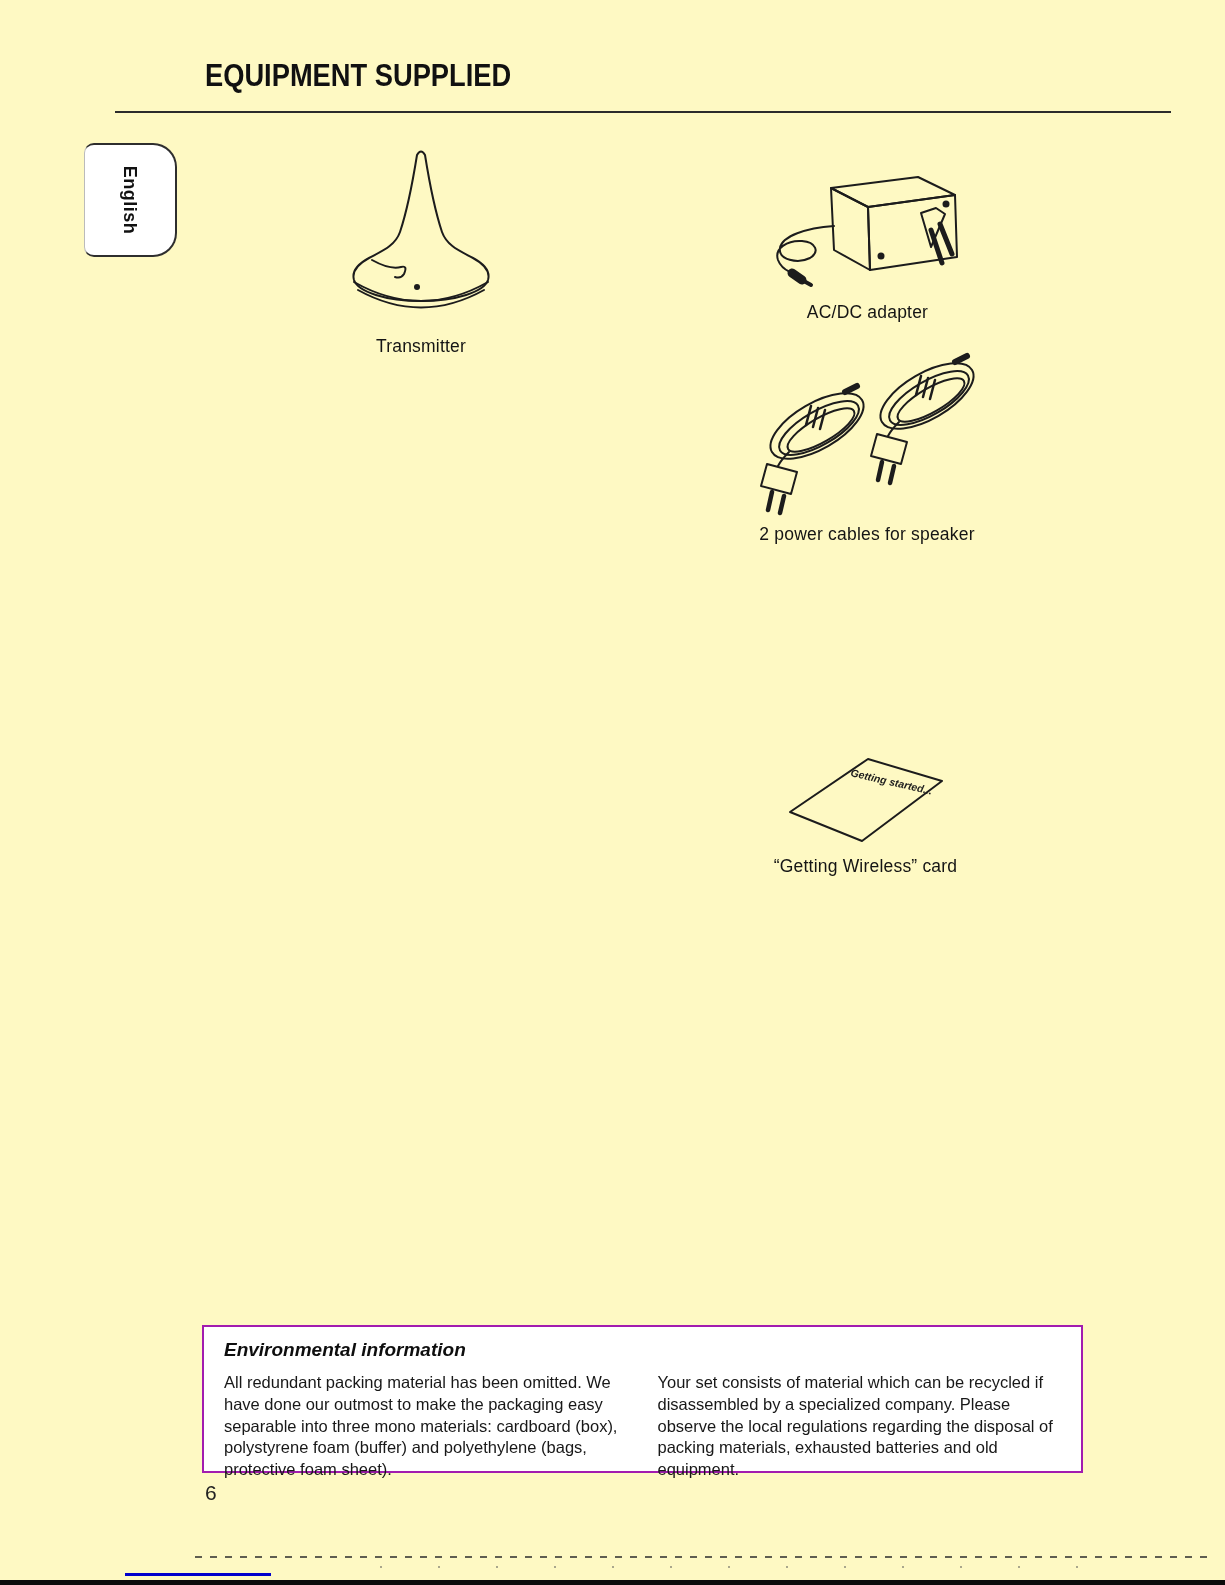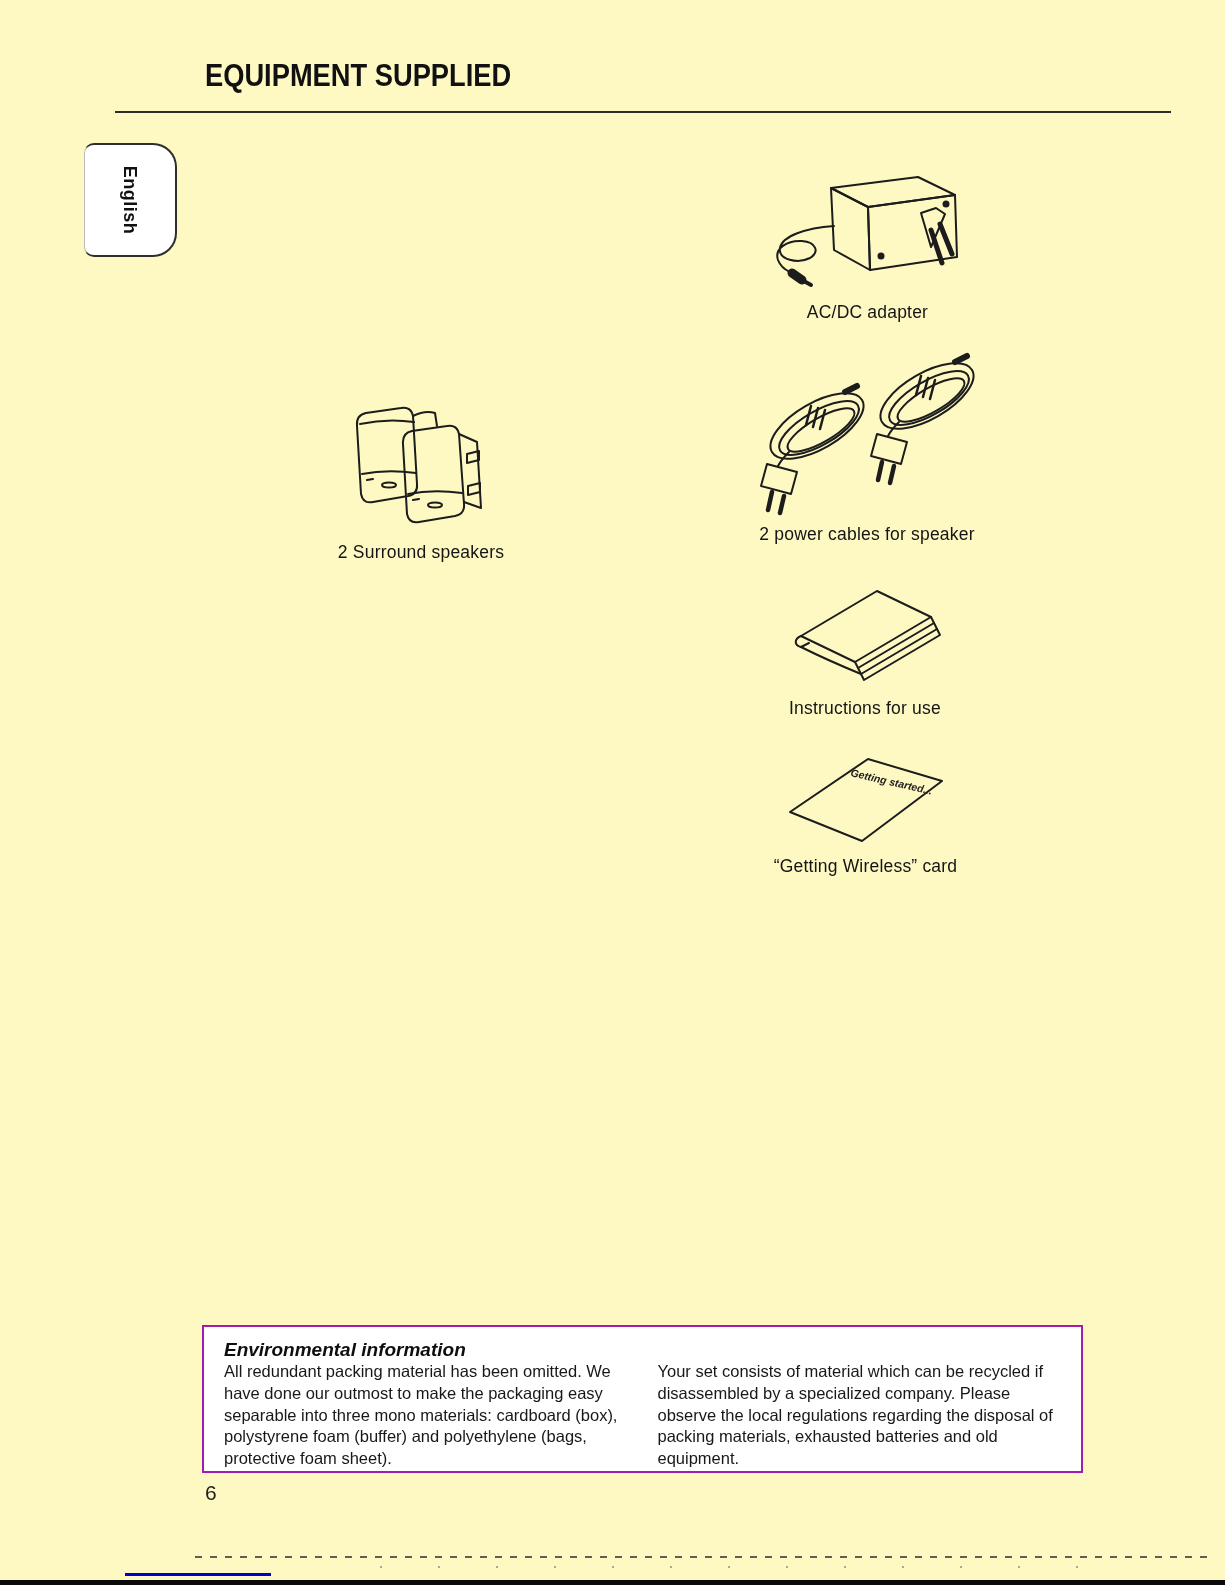--- a/index.html
+++ b/index.html
@@ -32,21 +32,21 @@
   .fig .lbl{margin-top:8px;font-size:17.5px;color:#141414;letter-spacing:.2px;}
   svg .ln{fill:none;stroke:#1c1c1c;stroke-width:2;stroke-linecap:round;stroke-linejoin:round;}
   svg .thick{fill:none;stroke:#1c1c1c;stroke-linecap:round;}
   svg .fil{fill:#1c1c1c;stroke:none;}
   
   #env-box{
     left:202px;top:1325px;width:881px;height:148px;border:2px solid #a21caf;
     box-sizing:border-box;padding:12px 20px 0 20px;background:#fff;
   }
   #env-heading{font-size:19px;font-weight:bold;font-style:italic;color:#0e0e0e;}
-  #env-cols{display:flex;gap:30px;margin-top:0;}
+  #env-cols{display:flex;gap:30px;margin-top:11px;}
   .env-col{flex:1;font-size:16.5px;line-height:1.32;color:#181818;}
   
   #page-num{left:205px;top:1481px;font-size:21px;color:#222;}
   #speckle-row{left:195px;top:1556px;width:1012px;height:2px;opacity:.75;
     background:repeating-linear-gradient(90deg,#2a2a2a 0 7px,transparent 7px 15px);}
   #speckle-row2{left:380px;top:1566px;width:740px;height:2px;opacity:.5;
     background:repeating-linear-gradient(90deg,#555 0 2px,transparent 2px 58px);}
   #blue-line{left:125px;top:1573px;width:146px;height:3px;}
   #bottom-edge{left:0;top:1580px;width:1225px;height:5px;background:#0b0b0b;}
 </style>
@@ -55,39 +55,31 @@
 
 <div id="page">
 
   <div id="title" class="abs">EQUIPMENT SUPPLIED</div>
   <div id="header-rule" class="abs"></div>
 
   <div id="lang-tab" class="abs">
     <span>English</span>
   </div>
 
+  <div class="fig" style="left:280px;top:146px;width:282px;">
+    <svg width="160" height="182" viewBox="0 0 160 182">
+      <path class="ln" d="M76,9 Q80,2 84,9 C88,34 93,62 101,86 C106,100 119,105 132,112 C145,119 149,127 147,134 C143,146 115,155 80,155 C45,155 17,146 13,134 C11,127 15,119 28,112 C41,105 54,100 59,86 C67,62 72,34 76,9 Z"></path>
+      <path class="ln" d="M13,136 Q80,174 147,136"></path>
+      <path class="ln" d="M17,144 Q80,179 143,144"></path>
+      <path class="ln" d="M31,114 Q49,124 60,121 Q67,119 63,128 Q60,133 54,131"></path>
+      <circle class="fil" cx="76" cy="141" r="3"></circle>
+    </svg>
+    <div class="lbl">Transmitter</div>
+  </div>
 
-  <div class="fig" style="left:280px;top:398px;width:282px;">
-    <svg width="165" height="136" viewBox="0 0 165 136">
-      <path class="ln" d="M74,18 Q86,12 96,15 L98,28"></path>
-      <path class="ln" d="M18,28 Q17,17 27,15 L62,10 Q72,8 74,18 L78,86 Q79,96 69,98 L34,104 Q24,106 22,96 Z"></path>
-      <path class="ln" d="M21,26 Q48,20 75,24"></path>
-      <path class="ln" d="M23,76 Q48,71 77,75"></path>
-      <ellipse class="ln" cx="50" cy="87" rx="7" ry="2.6"></ellipse>
-      <path class="ln" d="M28,82 l6,-1"></path>
-      <path class="ln" d="M120,36 L138,44 L142,110 L125,104"></path>
-      <path class="ln" d="M128,56 L140,53 L140,62 L128,65 Z"></path>
-      <path class="ln" d="M129,88 L141,85 L141,94 L129,97 Z"></path>
-      <path class="ln" d="M64,46 Q63,35 73,33 L108,28 Q118,26 120,36 L125,106 Q126,116 116,118 L80,124 Q70,126 68,116 Z"></path>
-      <path class="ln" d="M69,96 Q94,91 123,95"></path>
-      <ellipse class="ln" cx="96" cy="107" rx="7" ry="2.6"></ellipse>
-      <path class="ln" d="M74,102 l6,-1"></path>
-    </svg>
-    <div class="lbl">2 Surround speakers</div>
-  </div>
 
 
 
   <div class="fig" style="left:725px;top:168px;width:285px;">
     <svg width="200" height="126" viewBox="0 0 200 126">
       <path class="ln" d="M63,20 L150,9 L187,27 L100,39 Z"></path>
       <path class="ln" d="M100,39 L187,27 L189,89 L102,102 Z"></path>
       <path class="ln" d="M63,20 L100,39 L102,102 L66,82 Z"></path>
       <path class="ln" d="M153,45 L168,40 L177,46 L163,79 Z"></path>
       <line class="thick" style="stroke-width:5" x1="163" y1="62" x2="174" y2="95"></line>
@@ -118,31 +110,20 @@
       <path class="ln" style="stroke-width:2.5" d="M176,28 l-5,19 M183,30 l-5,19 M190,32 l-5,19"></path>
       <line class="thick" style="stroke-width:6" x1="210" y1="14" x2="222" y2="8"></line>
       <path class="ln" d="M154,74 Q146,82 143,88"></path>
       <path class="ln" d="M132,86 L162,94 L156,116 L126,108 Z"></path>
       <line class="thick" style="stroke-width:4.5" x1="137" y1="114" x2="133" y2="132"></line>
       <line class="thick" style="stroke-width:4.5" x1="149" y1="118" x2="145" y2="135"></line>
     </svg>
     <div class="lbl">2 power cables for speaker</div>
   </div>
 
-  <div class="fig" style="left:720px;top:578px;width:290px;">
-    <svg width="168" height="112" viewBox="0 0 168 112">
-      <path class="ln" d="M20,58 L96,13 L150,39 L74,84 Z"></path>
-      <path class="ln" d="M150,39 L153,45 L77,90 L74,84"></path>
-      <path class="ln" d="M153,45 L156,51 L80,96 L77,90"></path>
-      <path class="ln" d="M156,51 L159,57 L83,102 L80,96"></path>
-      <path class="ln" d="M20,58 C13,61 13,67 20,69 L28,65"></path>
-      <path class="ln" d="M20,69 Q46,82 80,96"></path>
-    </svg>
-    <div class="lbl">Instructions for use</div>
-  </div>
 
   <div class="fig" style="left:718px;top:750px;width:295px;">
     <svg width="175" height="98" viewBox="0 0 175 98">
       <path class="ln" d="M12,62 L90,9 L164,31 L84,91 Z"></path>
       <text transform="translate(72,26) rotate(13)" font-size="10.5" font-style="italic" font-weight="bold" fill="#1c1c1c">Getting started...</text>
     </svg>
     <div class="lbl">“Getting Wireless” card</div>
   </div>
 
   <div id="env-box" class="abs">

